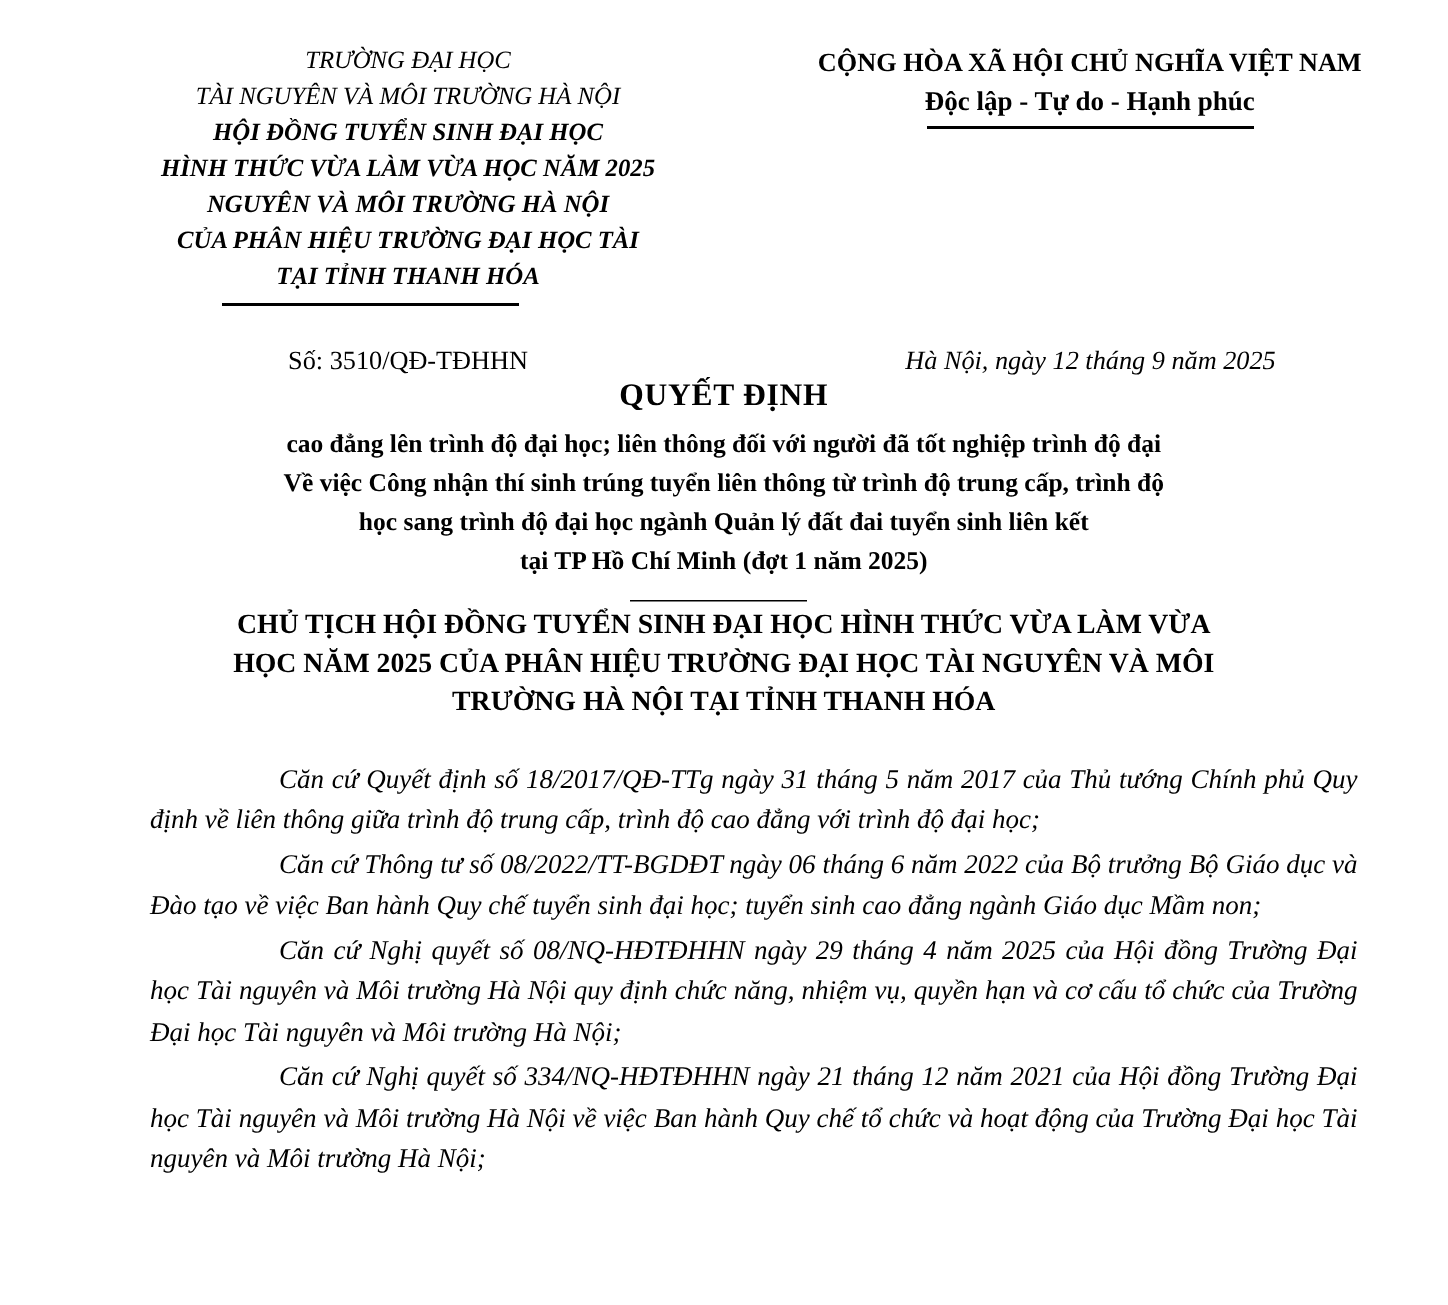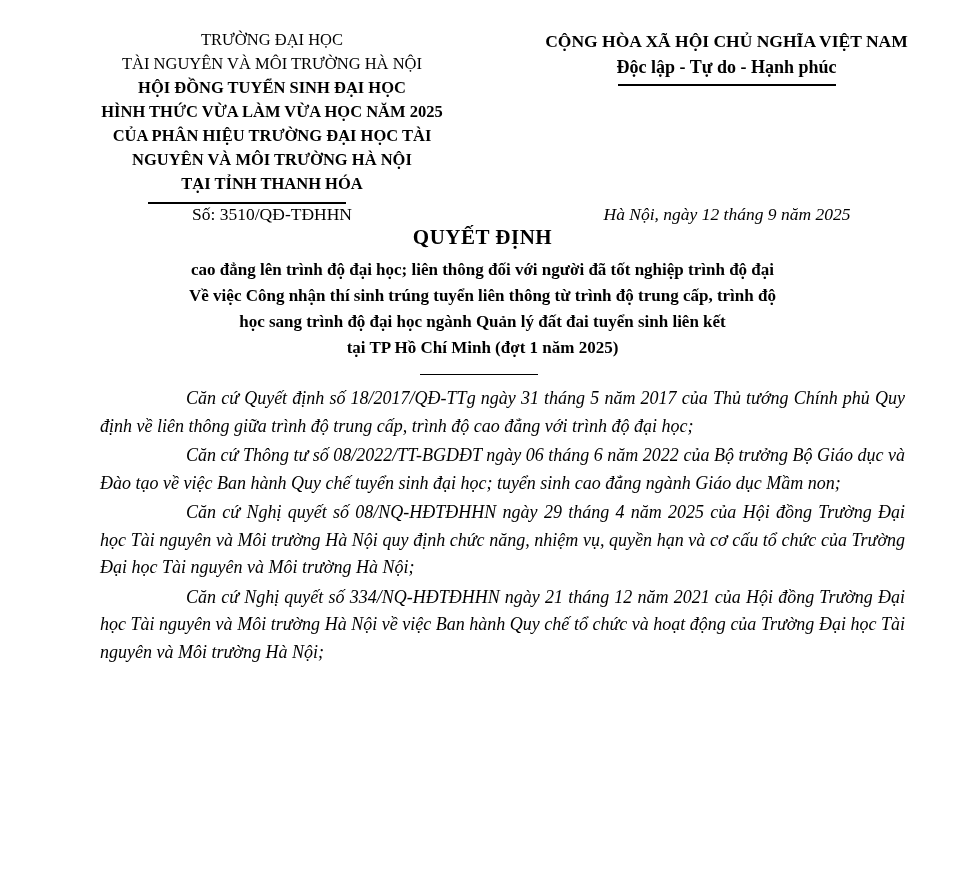--- a/index.html
+++ b/index.html
@@ -9,37 +9,37 @@
     width: 965px;
     height: 870px;
     margin: 0 auto;
     background: #ffffff;
     color: #000000;
     font-family: "Liberation Serif", "DejaVu Serif", serif;
     overflow: hidden;
     padding-top: 28px;
   }
   .header-row { display: flex; padding-left: 30px; }
-  .col-left { width: 484px; text-align: center; }
+  .col-left { width: 484px; text-align: center; font-style: italic; }
   .col-right { flex: 1; text-align: center; padding-right: 26px; }
   .hl-line { font-size: 16.5px; line-height: 24px; white-space: nowrap; }
   .hl-bold { font-weight: bold; }
   .rule-left {
     width: 198px; height: 0;
     border-bottom: 2px solid #000;
     margin: 6px auto 0 118px;
   }
   .motto-1 { font-size: 17.5px; font-weight: bold; line-height: 26px; white-space: nowrap; }
   .motto-2 { font-size: 18px; font-weight: bold; line-height: 26px; white-space: nowrap; }
   .rule-right {
     width: 218px; height: 0;
     border-bottom: 2px solid #000;
     margin: 4px auto 0;
   }
-  .meta-row { display: flex; padding-left: 30px; }
+  .meta-row { display: flex; padding-left: 30px; margin-top: 26px; }
   .doc-number { width: 484px; text-align: center; font-size: 17.5px; }
   .place-date { flex: 1; text-align: center; padding-right: 25px; font-style: italic; font-size: 17.5px; }
   .doc-title {
     text-align: center;
     font-size: 21px;
     font-weight: bold;
     letter-spacing: 0.5px;
   }
   .subject {
     text-align: center;
@@ -73,22 +73,22 @@
 <body>
 
 <div class="page">
 
   <div class="header-row">
     <div class="col-left">
       <div class="hl-line">TRƯỜNG ĐẠI HỌC</div>
       <div class="hl-line">TÀI NGUYÊN VÀ MÔI TRƯỜNG HÀ NỘI</div>
       <div class="hl-line hl-bold">HỘI ĐỒNG TUYỂN SINH ĐẠI HỌC</div>
       <div class="hl-line hl-bold">HÌNH THỨC VỪA LÀM VỪA HỌC NĂM 2025</div>
+      <div class="hl-line hl-bold">NGUYÊN VÀ MÔI TRƯỜNG HÀ NỘI</div>
       <div class="hl-line hl-bold">CỦA PHÂN HIỆU TRƯỜNG ĐẠI HỌC TÀI</div>
-      <div class="hl-line hl-bold">NGUYÊN VÀ MÔI TRƯỜNG HÀ NỘI</div>
       <div class="hl-line hl-bold">TẠI TỈNH THANH HÓA</div>
       <div class="rule-left"></div>
     </div>
     <div class="col-right">
       <div class="motto-1">CỘNG HÒA XÃ HỘI CHỦ NGHĨA VIỆT NAM</div>
       <div class="motto-2">Độc lập - Tự do - Hạnh phúc</div>
       <div class="rule-right"></div>
     </div>
   </div>
 
@@ -99,20 +99,25 @@
 
   <div class="doc-title">QUYẾT ĐỊNH</div>
 
   <div class="subject">
     <div>cao đẳng lên trình độ đại học; liên thông đối với người đã tốt nghiệp trình độ đại</div>
     <div>Về việc Công nhận thí sinh trúng tuyển liên thông từ trình độ trung cấp, trình độ</div>
     <div>học sang trình độ đại học ngành Quản lý đất đai tuyển sinh liên kết</div>
     <div><span>tại TP Hồ </span><span class="u-part">Chí Minh (đợt 1</span><span> năm 2025)</span></div>
   </div>
 
+  <div class="authority">
+    <div>CHỦ TỊCH HỘI ĐỒNG TUYỂN SINH ĐẠI HỌC HÌNH THỨC VỪA LÀM VỪA</div>
+    <div>HỌC NĂM 2025 CỦA PHÂN HIỆU TRƯỜNG ĐẠI HỌC TÀI NGUYÊN VÀ MÔI</div>
+    <div>TRƯỜNG HÀ NỘI TẠI TỈNH THANH HÓA</div>
+  </div>
 
   <div class="body-text">
     <p>Căn cứ Quyết định số 18/2017/QĐ-TTg ngày 31 tháng 5 năm 2017 của Thủ tướng Chính phủ Quy định về liên thông giữa trình độ trung cấp, trình độ cao đẳng với trình độ đại học;</p>
     <p>Căn cứ Thông tư số 08/2022/TT-BGDĐT ngày 06 tháng 6 năm 2022 của Bộ trưởng Bộ Giáo dục và Đào tạo về việc Ban hành Quy chế tuyển sinh đại học; tuyển sinh cao đẳng ngành Giáo dục Mầm non;</p>
     <p>Căn cứ Nghị quyết số 08/NQ-HĐTĐHHN ngày 29 tháng 4 năm 2025 của Hội đồng Trường Đại học Tài nguyên và Môi trường Hà Nội quy định chức năng, nhiệm vụ, quyền hạn và cơ cấu tổ chức của Trường Đại học Tài nguyên và Môi trường Hà Nội;</p>
     <p>Căn cứ Nghị quyết số 334/NQ-HĐTĐHHN ngày 21 tháng 12 năm 2021 của Hội đồng Trường Đại học Tài nguyên và Môi trường Hà Nội về việc Ban hành Quy chế tổ chức và hoạt động của Trường Đại học Tài nguyên và Môi trường Hà Nội;</p>
   </div>
 
 </div>
 

